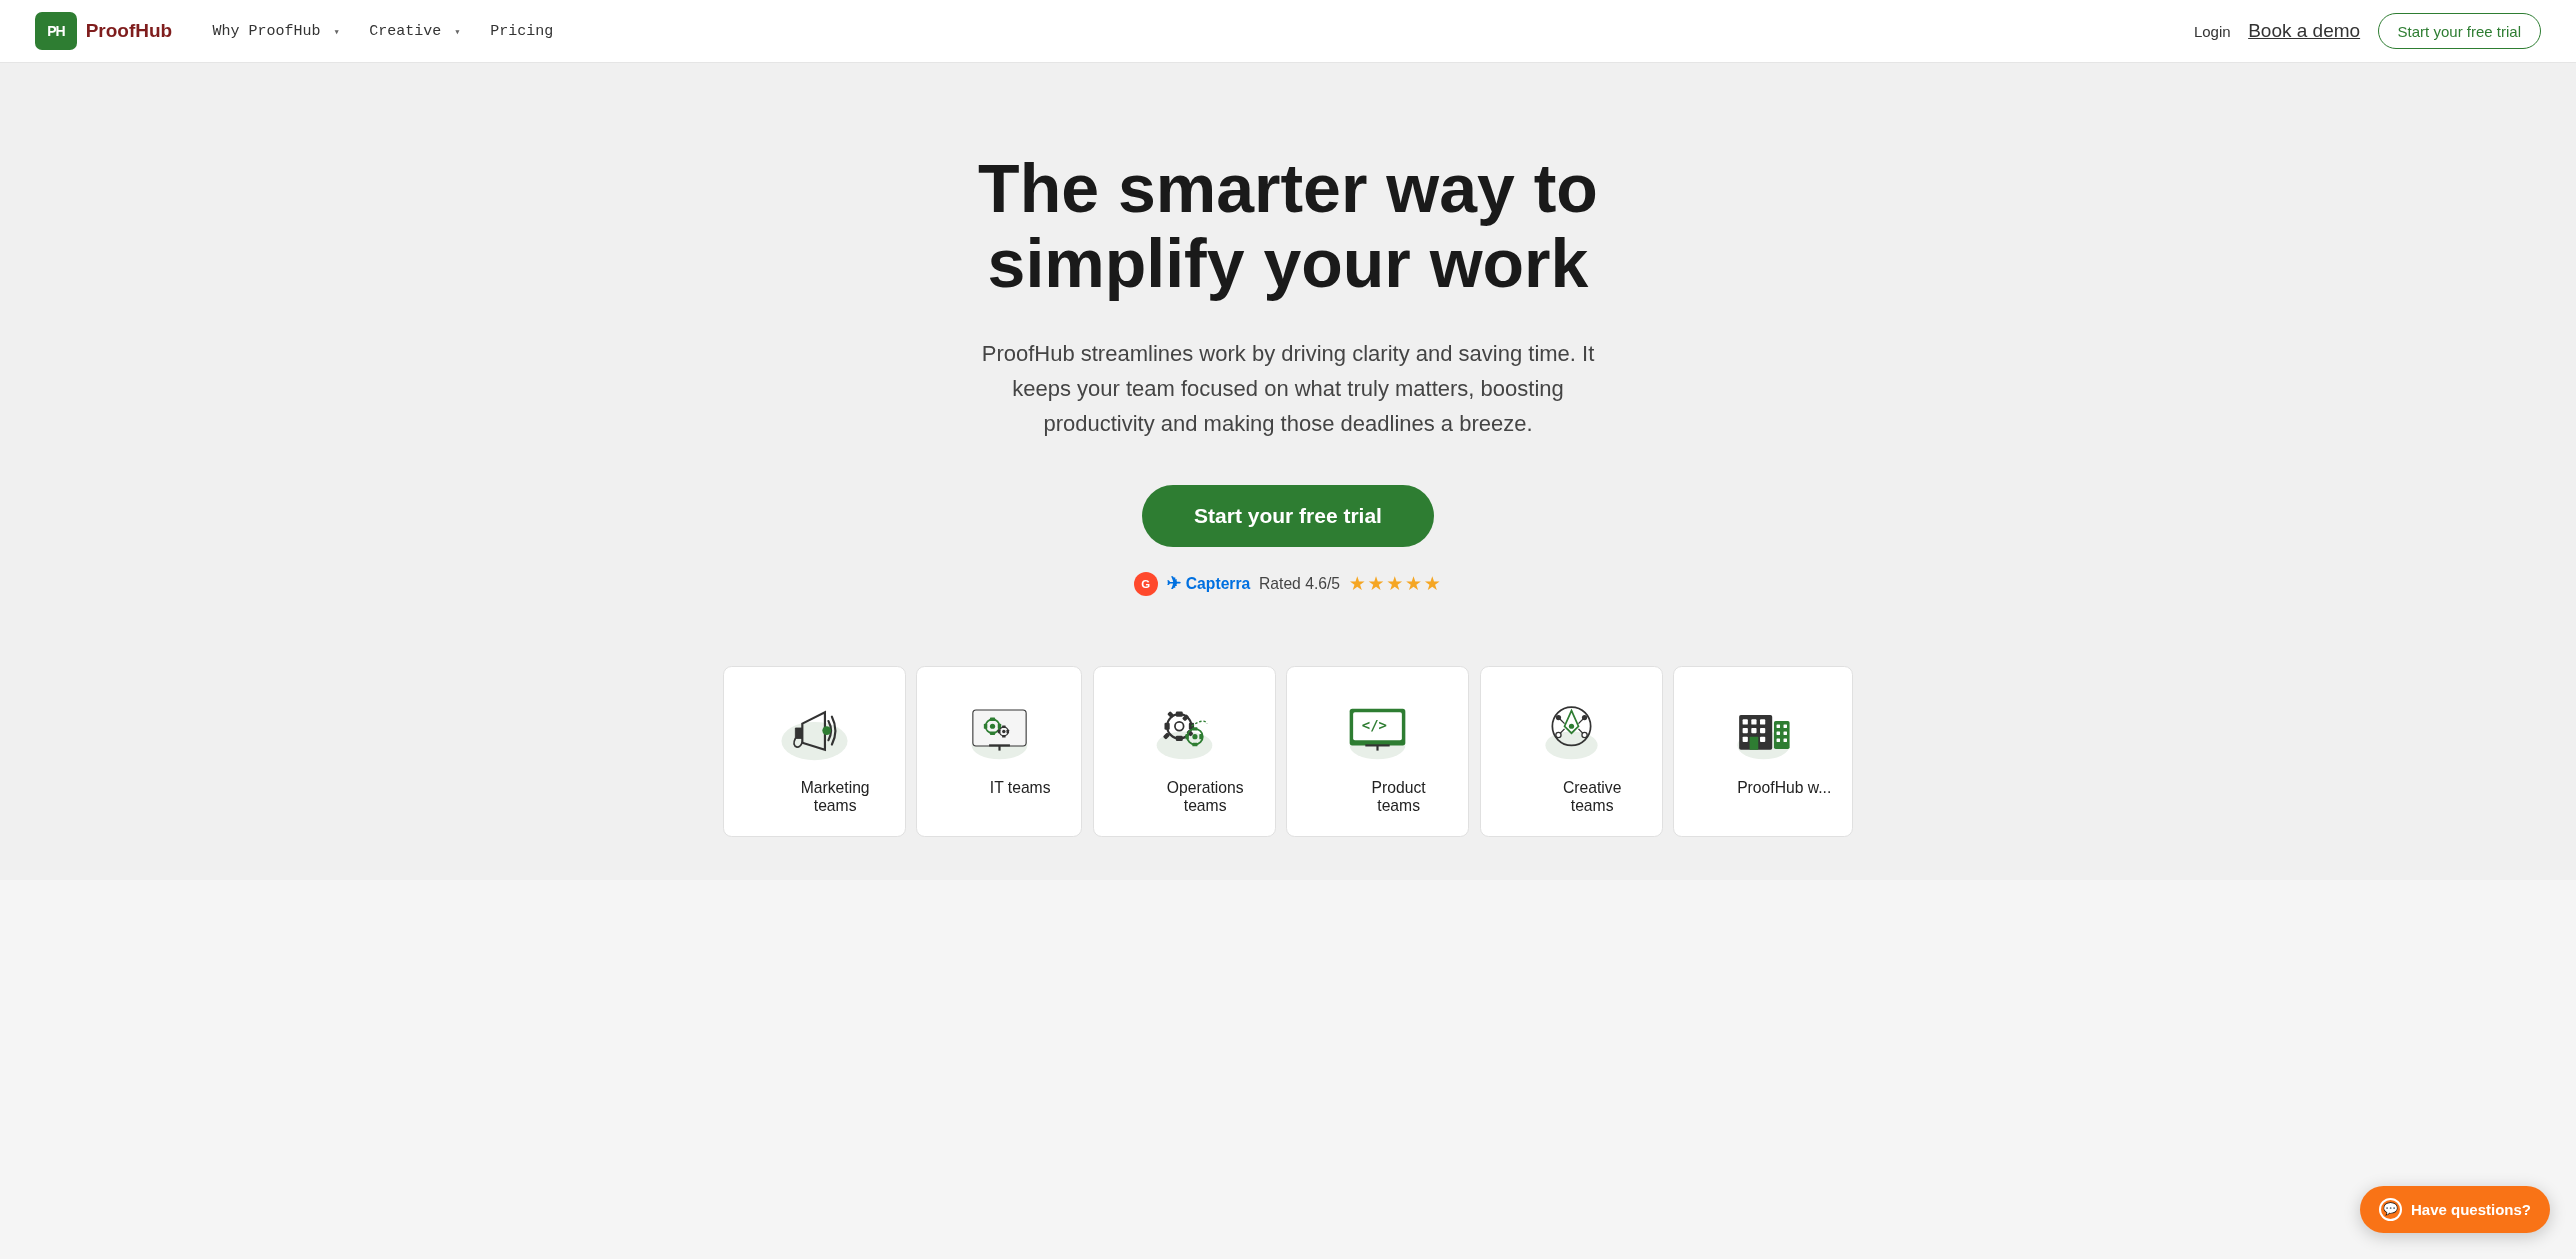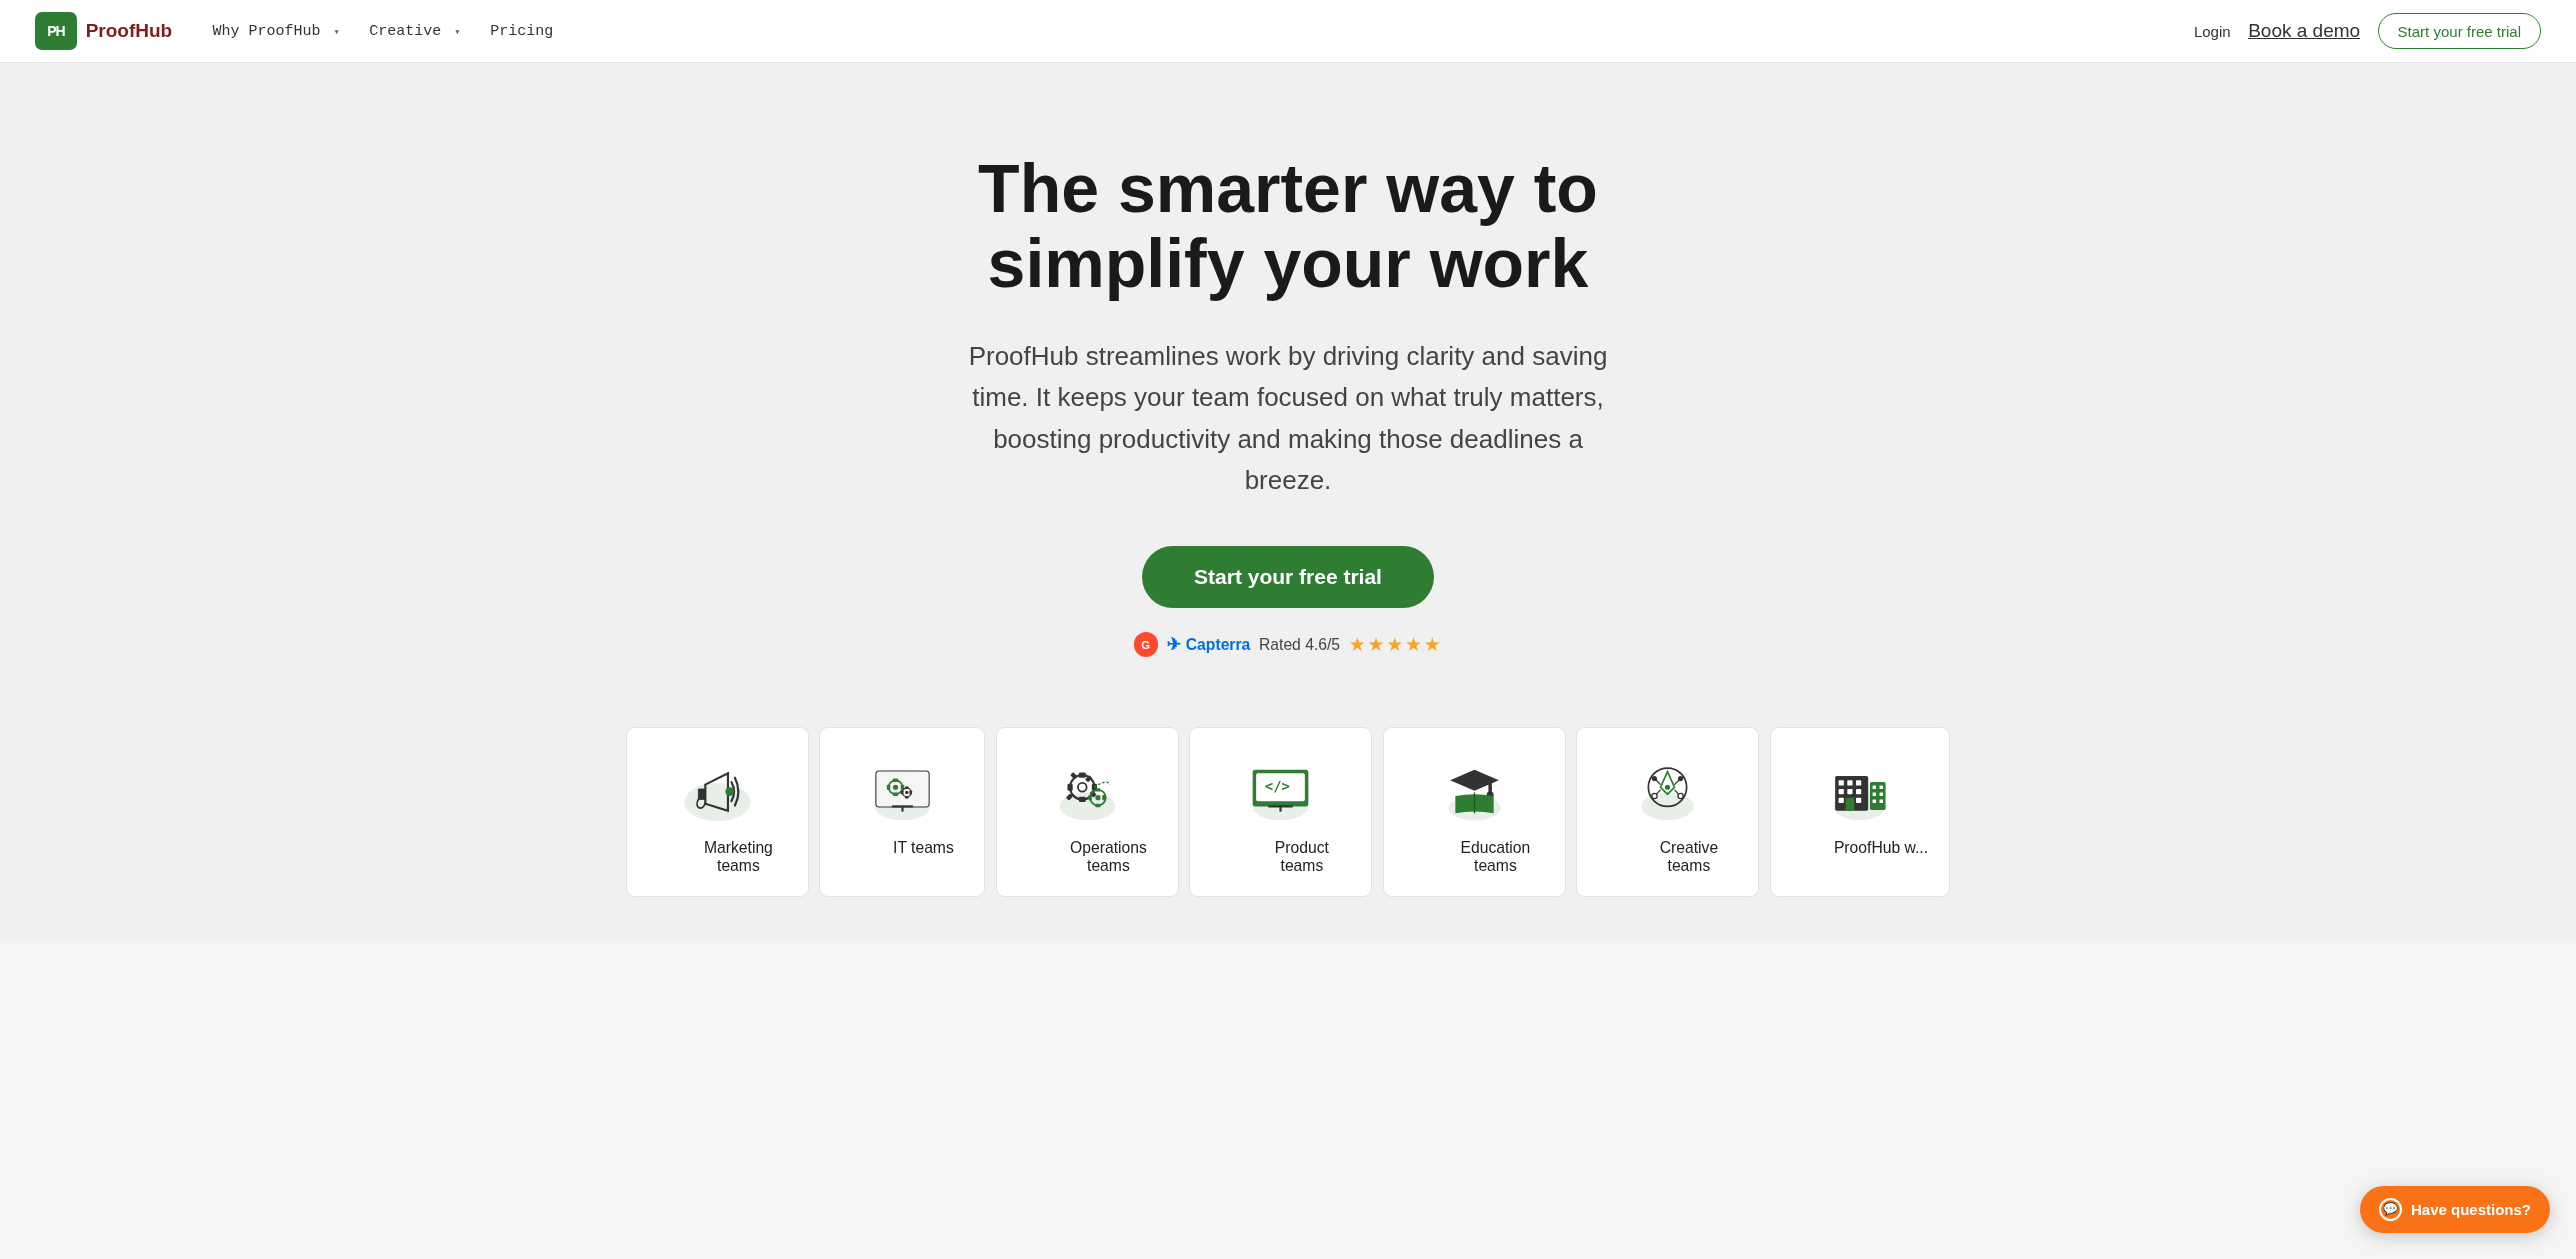--- a/index.html
+++ b/index.html
@@ -97,21 +97,21 @@
     }
     .hero-title {
       font-size: 68px;
       font-weight: 800;
       color: #1a1a1a;
       line-height: 1.1;
       max-width: 786px;
       margin: 9px auto 35px;
     }
     .hero-subtitle {
-      font-size: 26px;
+      font-size: 22px;
       color: #444;
       max-width: 655px;
       margin: 0 auto 44px;
       line-height: 1.6;
     }
     .hero-cta-btn {
       background: #2e7d32;
       color: #fff;
       border: none;
       border-radius: 44px;
@@ -374,37 +374,20 @@
           <rect x="22" y="22" width="56" height="32" rx="2" fill="#fff"></rect>
           <line x1="36" y1="60" x2="64" y2="60" stroke="#333" stroke-width="2.5"></line>
           <line x1="50" y1="60" x2="50" y2="66" stroke="#333" stroke-width="2.5"></line>
 
           <text x="32" y="42" font-size="16" font-family="monospace" fill="#2e7d32" font-weight="bold">&lt;/&gt;</text>
         </svg>
       </div>
       <span class="team-label">Product teams</span>
     </div>
 
-    <div class="team-card">
-      <div class="team-icon-area">
-        <svg width="87" height="70" viewBox="0 0 100 80">
-          <ellipse cx="50" cy="62" rx="30" ry="14" fill="#e8efe8"></ellipse>
-
-          <polygon points="50,18 78,30 50,42 22,30" fill="#333"></polygon>
-          <polygon points="50,42 22,30 22,30" fill="#444"></polygon>
-
-          <rect x="66" y="28" width="4" height="18" rx="2" fill="#333"></rect>
-          <circle cx="68" cy="47" r="4" fill="#333"></circle>
-
-          <path d="M28 48 Q50 44 72 48 L72 68 Q50 64 28 68 Z" fill="#2e7d32"></path>
-          <line x1="50" y1="44" x2="50" y2="68" stroke="#1a5c1a" stroke-width="1.5"></line>
-        </svg>
-      </div>
-      <span class="team-label">Education teams</span>
-    </div>
 
     <div class="team-card">
       <div class="team-icon-area">
         <svg width="87" height="70" viewBox="0 0 100 80">
           <ellipse cx="50" cy="60" rx="30" ry="16" fill="#e8efe8"></ellipse>
 
           <circle cx="50" cy="38" r="22" fill="none" stroke="#333" stroke-width="2"></circle>
 
           <polygon points="50,20 58,38 50,46 42,38" fill="none" stroke="#2e7d32" stroke-width="2"></polygon>
           <circle cx="50" cy="38" r="3" fill="#2e7d32"></circle>

